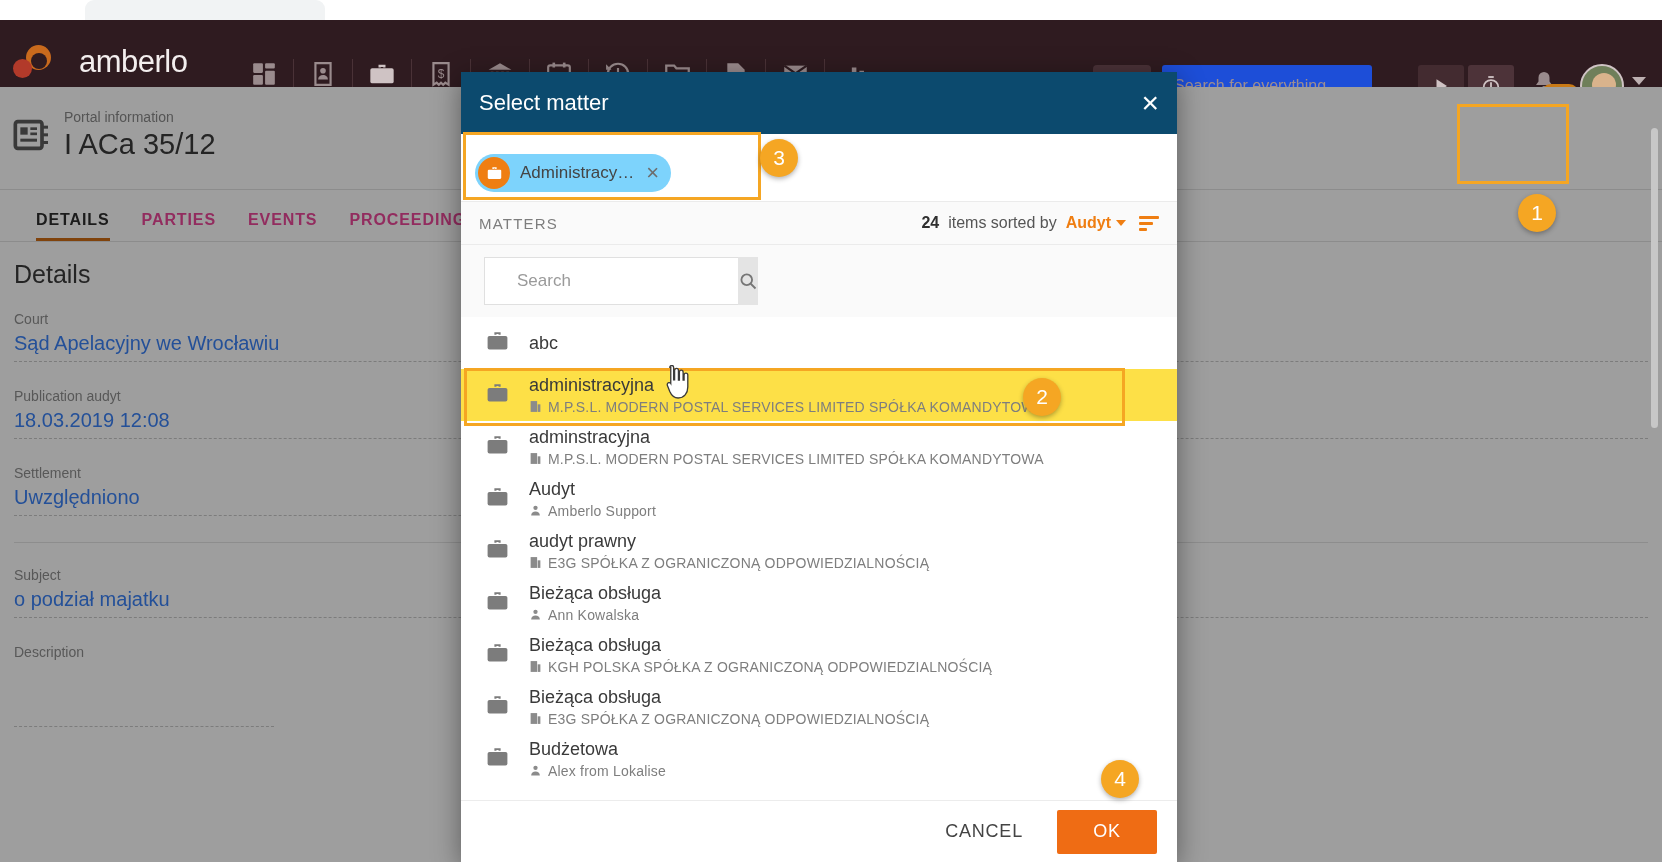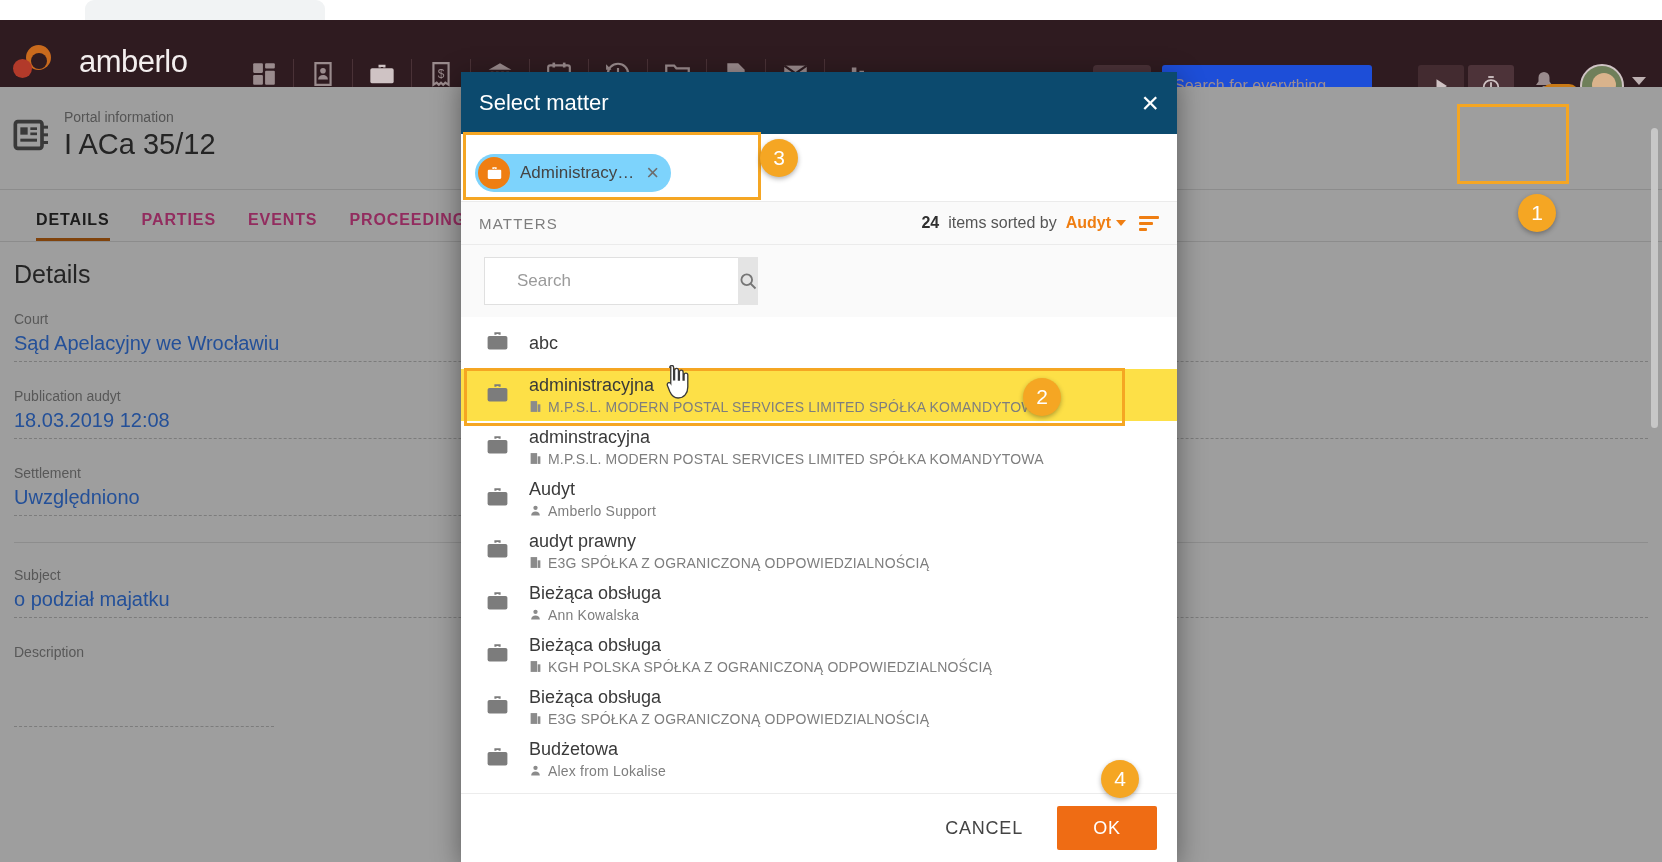--- a/index.html
+++ b/index.html
@@ -138,21 +138,21 @@
   .row { display:flex; align-items:center; gap:18px; padding:10px 0 10px 24px; height:52px; }
   .row .bag { flex:0 0 26px; }
   .row .bag svg { fill:#7c7c7c; }
   .row .txt .t { font-size:18px; color:#3a3a3a; line-height:1.15; }
   .row .txt .s { font-size:14px; color:#7e7e7e; display:flex; align-items:center; gap:6px; margin-top:3px; letter-spacing:0.2px;}
   .row .txt .s svg { fill:#8b8b8b; flex:0 0 auto; }
   .row.sel { background:#fde047; }
 
   .scrollbar { position:absolute; right:4px; top:128px; width:7px; height:300px; background:#c7c7c7; border-radius:4px; z-index:22; }
 
-  .modal-foot { height:69px; border-top:1px solid #ececec; display:flex; align-items:center;
+  .modal-foot { height:62px; border-top:1px solid #ececec; display:flex; align-items:center;
       justify-content:flex-end; gap:18px; padding-right:20px; background:#fff; }
   .cancel-btn { font-size:18px; color:#444; letter-spacing:0.8px; padding:10px 16px; cursor:pointer; }
   .ok-btn { background:#ef6c14; color:#fff; font-size:18px; letter-spacing:0.8px; border:none;
       width:100px; height:44px; border-radius:2px; cursor:pointer; font-family:"Liberation Sans", sans-serif; }
 
   
   .hl-box { position:absolute; border:3px solid #f5a623; z-index:40; }
   .marker { position:absolute; width:38px; height:38px; border-radius:50%; background:#f5a623; color:#fff;
       font-size:21px; display:flex; align-items:center; justify-content:center; z-index:45;
       box-shadow:0 2px 5px rgba(0,0,0,0.3); font-weight:400; }

